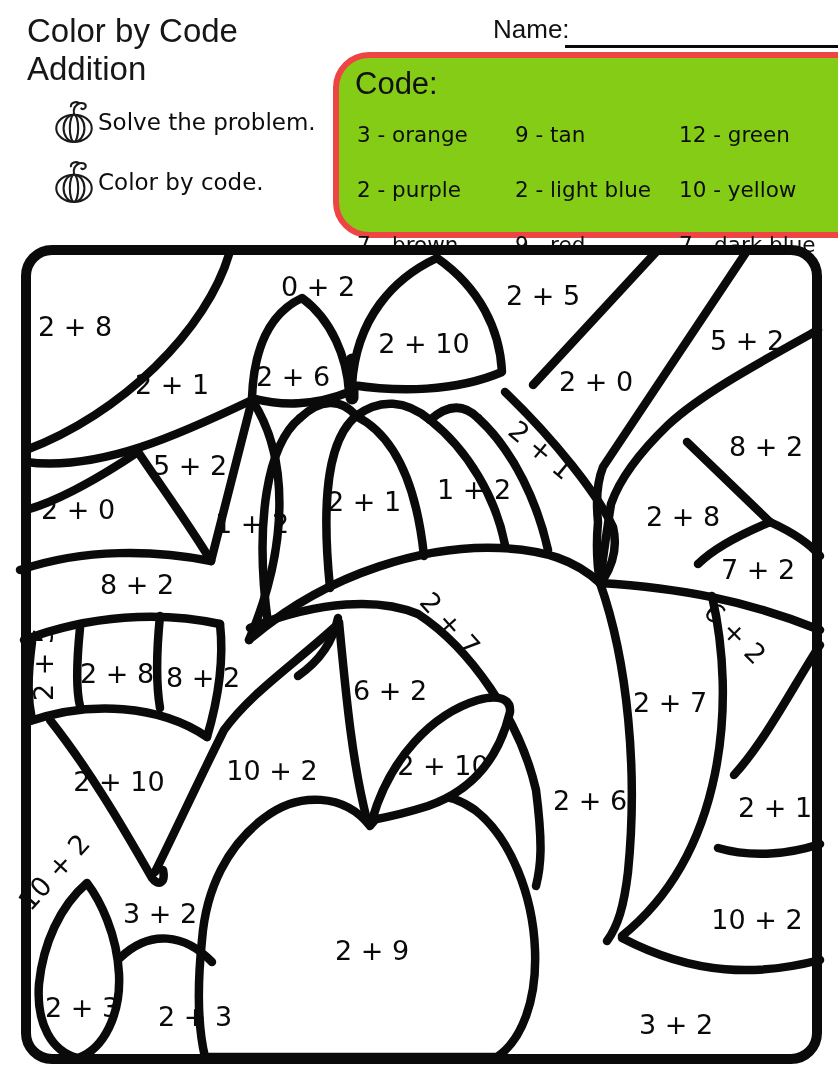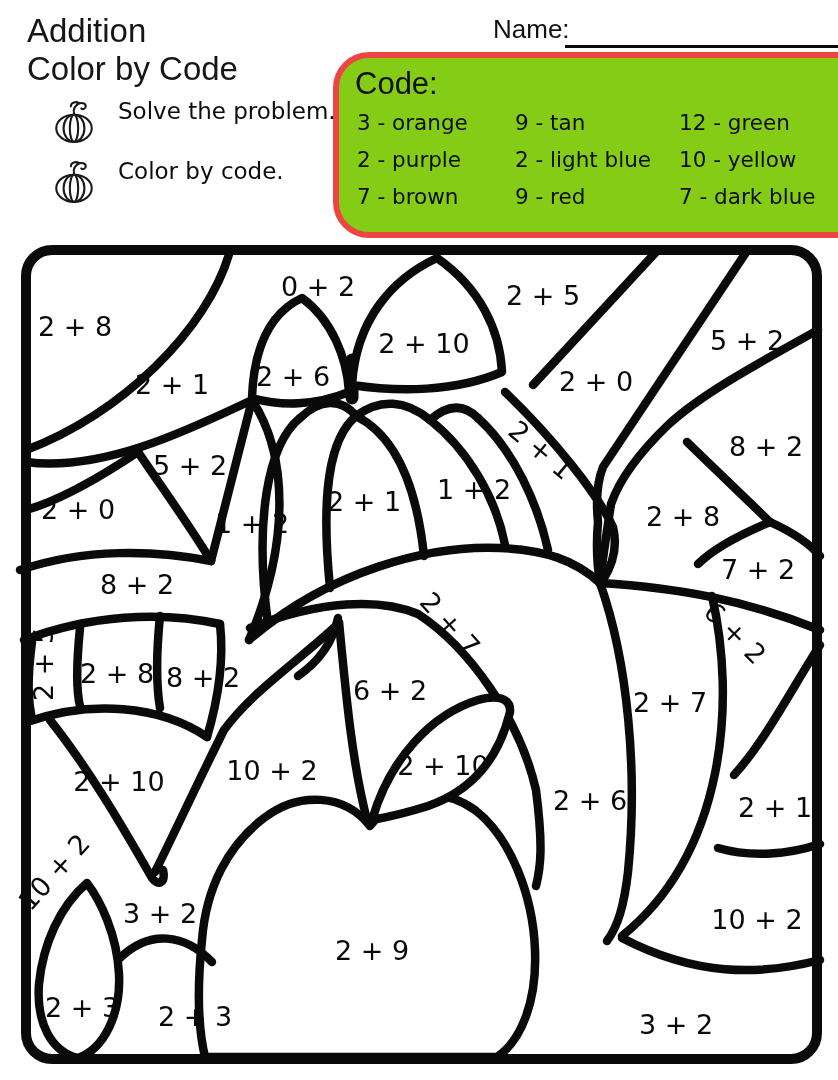--- a/index.html
+++ b/index.html
@@ -3,43 +3,43 @@
 <meta charset="utf-8">
 <style>
   html,body{margin:0;padding:0;background:#ffffff;}
   .sheet{position:relative;width:838px;height:1080px;background:#ffffff;overflow:hidden;
          font-family:"DejaVu Sans",sans-serif;color:#0a0a0a;}
   .title{position:absolute;left:27px;top:12px;font-family:"Liberation Sans",sans-serif;
          font-size:33px;line-height:38px;color:#161616;}
   .name-row{position:absolute;left:460px;top:14px;width:352px;margin-left:33px;}
   .name-label{font-size:26px;font-family:"Liberation Sans",sans-serif;color:#111;}
   .name-line{position:absolute;left:72px;top:30px;width:276px;border-bottom:3px solid #0a0a0a;height:1px;}
-  .instr{position:absolute;left:50px;display:flex;align-items:flex-start;gap:20px;}
+  .instr{position:absolute;left:50px;display:flex;align-items:center;gap:0;}
   .instr-1{top:98px;}
   .instr-2{top:158px;}
   .instr .txt{font-size:23px;color:#0d0d0d;}
   .pumpkin{width:48px;height:48px;flex:0 0 48px;}
   .code-box{position:absolute;left:333px;top:52px;width:569px;height:186px;
             border:6px solid #ef4444;border-radius:36px;box-sizing:border-box;background:#84cc16;}
   .code-title{position:absolute;left:16px;top:8px;font-family:"Liberation Sans",sans-serif;
               font-size:31px;color:#111;}
-  .code-grid{position:absolute;left:18px;top:52px;width:432px;
-             display:grid;grid-template-columns:158px 164px 110px;row-gap:12px;
+  .code-grid{position:absolute;left:18px;top:64px;width:432px;
+             display:grid;grid-template-columns:158px 164px 110px;row-gap:30px;
              font-size:21.5px;color:#0d0d0d;white-space:nowrap;}
   svg.art{position:absolute;left:0;top:0;}
   text.prob{font-family:"DejaVu Sans",sans-serif;fill:#0a0a0a;}
 </style>
 </head>
 <body>
 
 <div class="sheet">
 
   <div class="title">
+    <div>Color by Code</div>
     <div>Addition</div>
-    <div>Color by Code</div>
   </div>
 
   <div class="name-row">
     <span class="name-label">Name:</span>
     <span class="name-line"></span>
   </div>
 
   <div class="instr instr-1">
     <svg class="pumpkin" viewBox="0 0 46 46">
       <g stroke="#1a1a1a" stroke-width="2" stroke-linecap="round" fill="none">

